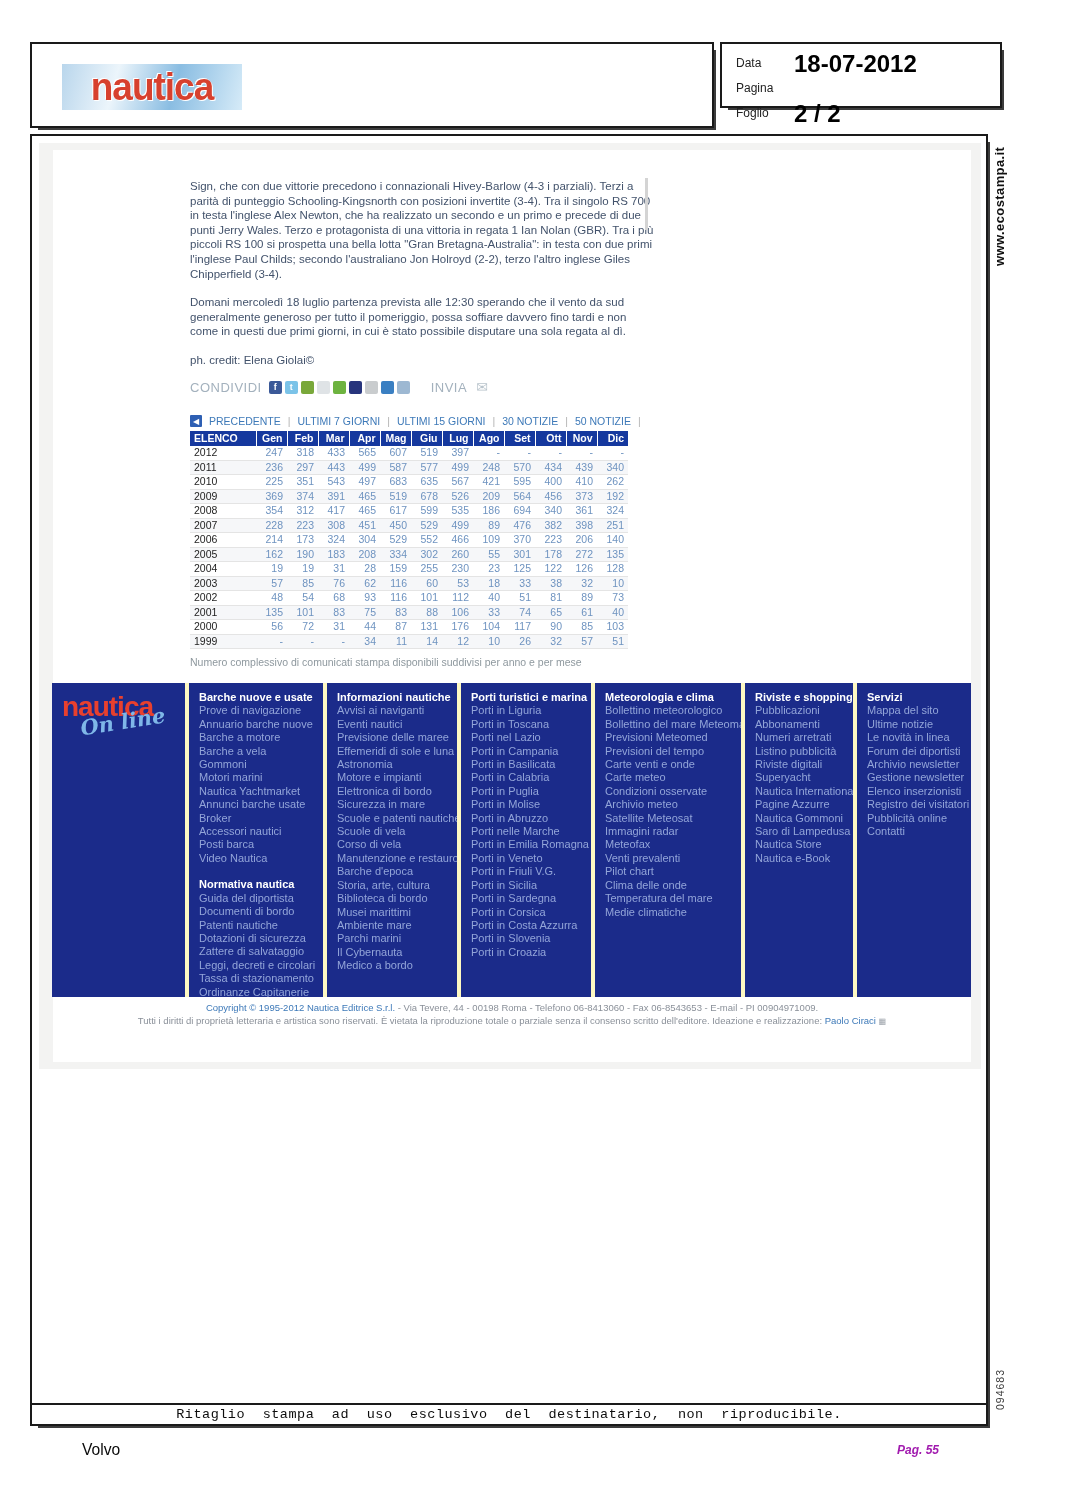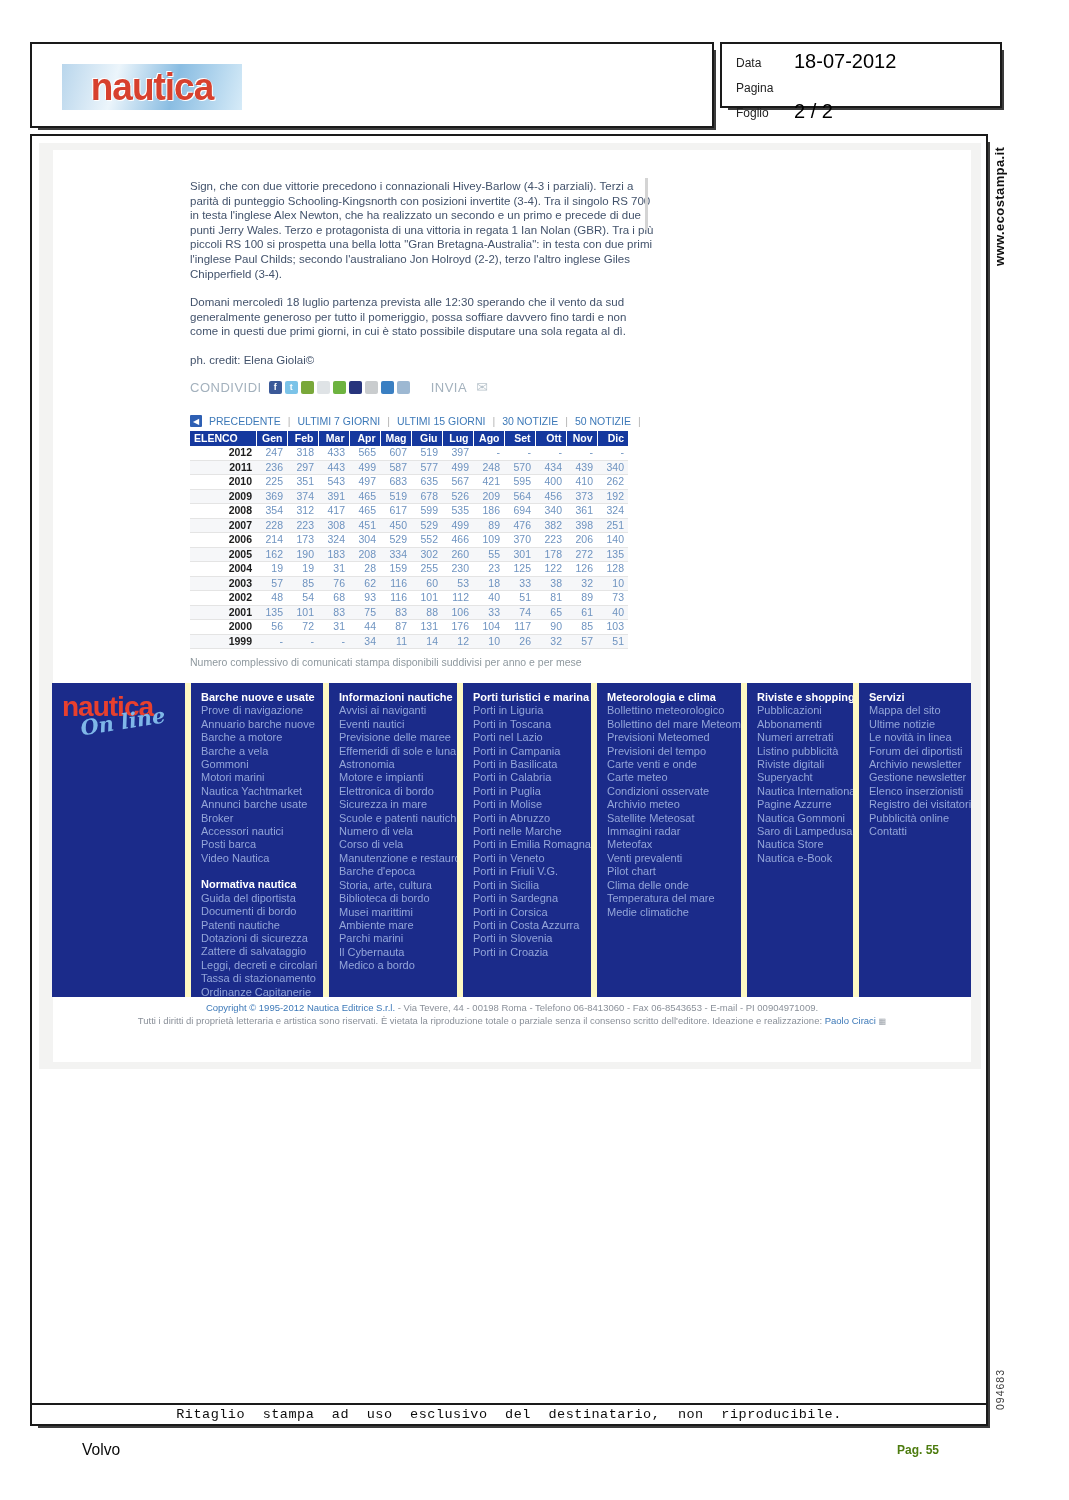--- a/index.html
+++ b/index.html
@@ -4,21 +4,21 @@
 <style>
   *{box-sizing:border-box;margin:0;padding:0;}
   html,body{width:1069px;height:1500px;background:#ffffff;font-family:"Liberation Sans",sans-serif;position:relative;overflow:hidden;}
 
   .pressbox{position:absolute;border:2px solid #1a1a1a;background:#fff;box-shadow:5px 5px 0 -3px #3c3c3c;}
   #logo-box{left:30px;top:42px;width:684px;height:86px;}
   .press-logo{position:absolute;left:30px;top:20px;width:180px;height:46px;display:flex;align-items:center;justify-content:center;background:linear-gradient(105deg,#b9d6ec 0%,#ecf5fb 30%,#8abde2 62%,#d6ebf8 100%);}
   .press-logo span{font-size:37px;font-weight:bold;color:#d7402e;letter-spacing:-1px;transform:scaleY(1.05);text-shadow:1px 1px 0 #ffffff,-1px -1px 0 #ffffff;}
   #meta-box{left:720px;top:42px;width:282px;height:66px;}
   .meta-label{position:absolute;left:14px;font-size:12px;color:#222;}
-  .meta-value{position:absolute;left:72px;font-size:20px;font-weight:normal;color:#000;}
+  .meta-value{position:absolute;left:72px;font-size:24px;font-weight:bold;color:#000;}
 
   #ecostampa{position:absolute;left:992px;top:146px;height:120px;writing-mode:vertical-rl;transform:rotate(180deg);font-size:13px;font-weight:600;color:#111;letter-spacing:0.4px;}
   #code-vertical{position:absolute;left:994px;top:1350px;height:60px;writing-mode:vertical-rl;transform:rotate(180deg);font-size:10.5px;color:#3a3a3a;letter-spacing:1px;}
 
   #main-frame{position:absolute;left:30px;top:134px;width:958px;height:1292px;border:2px solid #1a1a1a;background:#fff;box-shadow:5px 5px 0 -3px #3c3c3c;}
   #gray-area{position:absolute;left:7px;top:7px;width:942px;height:926px;background:#f3f3f2;}
   #webpage{position:absolute;left:14px;top:7px;width:918px;height:912px;background:#ffffff;}
 
   #article{position:absolute;left:137px;top:29px;width:466px;font-size:11.5px;line-height:14.6px;color:#42526b;}
   #article .para{margin-bottom:14px;}
@@ -34,43 +34,43 @@
   #list-nav{position:absolute;left:137px;top:265px;display:flex;align-items:center;gap:7px;font-size:10.5px;color:#3d79b8;}
   .nav-arrow-box{display:inline-flex;width:12px;height:12px;background:#2e5fb3;color:#fff;font-size:8px;align-items:center;justify-content:center;border-radius:1px;}
   .navlink{color:#3d79b8;cursor:pointer;white-space:nowrap;}
   .navsep{color:#b3b3b3;}
 
   #press-table{position:absolute;left:137px;top:281px;width:438px;border-collapse:collapse;table-layout:fixed;}
   #press-table th{background:#15389e;color:#fff;font-size:10.5px;font-weight:bold;text-align:right;padding:2px 4px;border-right:1px solid #fff;line-height:11px;}
   #press-table th:first-child{text-align:left;width:66px;}
   #press-table th:last-child{border-right:none;}
   #press-table td{font-size:10.5px;line-height:11.5px;padding:1px 4px;text-align:right;color:#6e93c0;border-bottom:1px solid #e4e4e4;}
-  #press-table td.year{text-align:right;font-weight:bold;color:#1d1d1d;}
+  #press-table td.year{text-align:left;font-weight:normal;color:#1d1d1d;}
   #press-table tbody tr:nth-child(even){background:#f6f7f9;}
 
   #table-caption{position:absolute;left:137px;top:506px;font-size:10.5px;color:#8e989e;}
 
   #site-footer{position:absolute;left:-1px;top:533px;width:919px;height:314px;background:#1b2b8a;display:flex;overflow:hidden;}
   .flogo{width:133px;position:relative;flex:none;}
   .flogo-n{position:absolute;left:10px;top:8px;font-size:28px;font-weight:bold;color:#e8402e;letter-spacing:-1px;}
   .flogo-ol{position:absolute;left:28px;top:26px;font-size:21px;font-style:italic;font-weight:bold;color:#7fb7e8;transform:rotate(-9deg);font-family:"DejaVu Serif",serif;}
   #footer-columns{display:flex;flex:1;}
-  .fcol{border-left:6px solid #fef9c3;padding:8px 0 10px 10px;overflow:hidden;flex:none;}
+  .fcol{border-left:4px solid #fef9c3;padding:8px 0 10px 10px;overflow:hidden;flex:none;}
   .ftitle{font-size:11px;font-weight:bold;color:#ffffff;line-height:13.4px;white-space:nowrap;}
   .flink{font-size:11px;color:#93a5d9;line-height:13.4px;cursor:pointer;white-space:nowrap;}
   .fsec + .fsec{margin-top:13px;}
 
   #copyright{position:absolute;left:0px;top:851px;width:918px;text-align:center;font-size:9.5px;line-height:13.2px;color:#8a9099;}
   .cp-link{color:#3d79b8;}
   .printer-glyph{font-size:8px;color:#9aa0a8;}
 
   #bottom-strip{position:absolute;left:0;right:0;bottom:0;height:21px;border-top:2px solid #1a1a1a;display:flex;align-items:center;justify-content:center;font-family:"Liberation Mono","DejaVu Sans Mono",monospace;font-size:13.5px;color:#0d0d0d;word-spacing:9px;letter-spacing:0.5px;margin-top:23px;}
 
   #brand-bottom{position:absolute;left:82px;top:1440px;font-size:17px;color:#0a0a0a;transform:scaleX(0.92);transform-origin:left;}
-  #page-number{position:absolute;left:897px;top:1443px;font-size:12px;font-weight:600;color:#4d7c0f;}
+  #page-number{position:absolute;left:897px;top:1443px;font-size:12px;font-weight:600;color:#a21caf;font-style:italic;}
 </style>
 </head>
 <body>
 
 <div id="logo-box" class="pressbox">
   <div class="press-logo">
     <span>nautica</span>
   </div>
 </div>
 
@@ -401,21 +401,21 @@
                 <div class="ftitle">Informazioni nautiche</div>
                 <div class="flink">Avvisi ai naviganti</div>
                 <div class="flink">Eventi nautici</div>
                 <div class="flink">Previsione delle maree</div>
                 <div class="flink">Effemeridi di sole e luna</div>
                 <div class="flink">Astronomia</div>
                 <div class="flink">Motore e impianti</div>
                 <div class="flink">Elettronica di bordo</div>
                 <div class="flink">Sicurezza in mare</div>
                 <div class="flink">Scuole e patenti nautiche</div>
-                <div class="flink">Numero di vela</div>
+                <div class="flink">Scuole di vela</div>
                 <div class="flink">Corso di vela</div>
                 <div class="flink">Manutenzione e restauro</div>
                 <div class="flink">Barche d'epoca</div>
                 <div class="flink">Storia, arte, cultura</div>
                 <div class="flink">Biblioteca di bordo</div>
                 <div class="flink">Musei marittimi</div>
                 <div class="flink">Ambiente mare</div>
                 <div class="flink">Parchi marini</div>
                 <div class="flink">Il Cybernauta</div>
                 <div class="flink">Medico a bordo</div>

